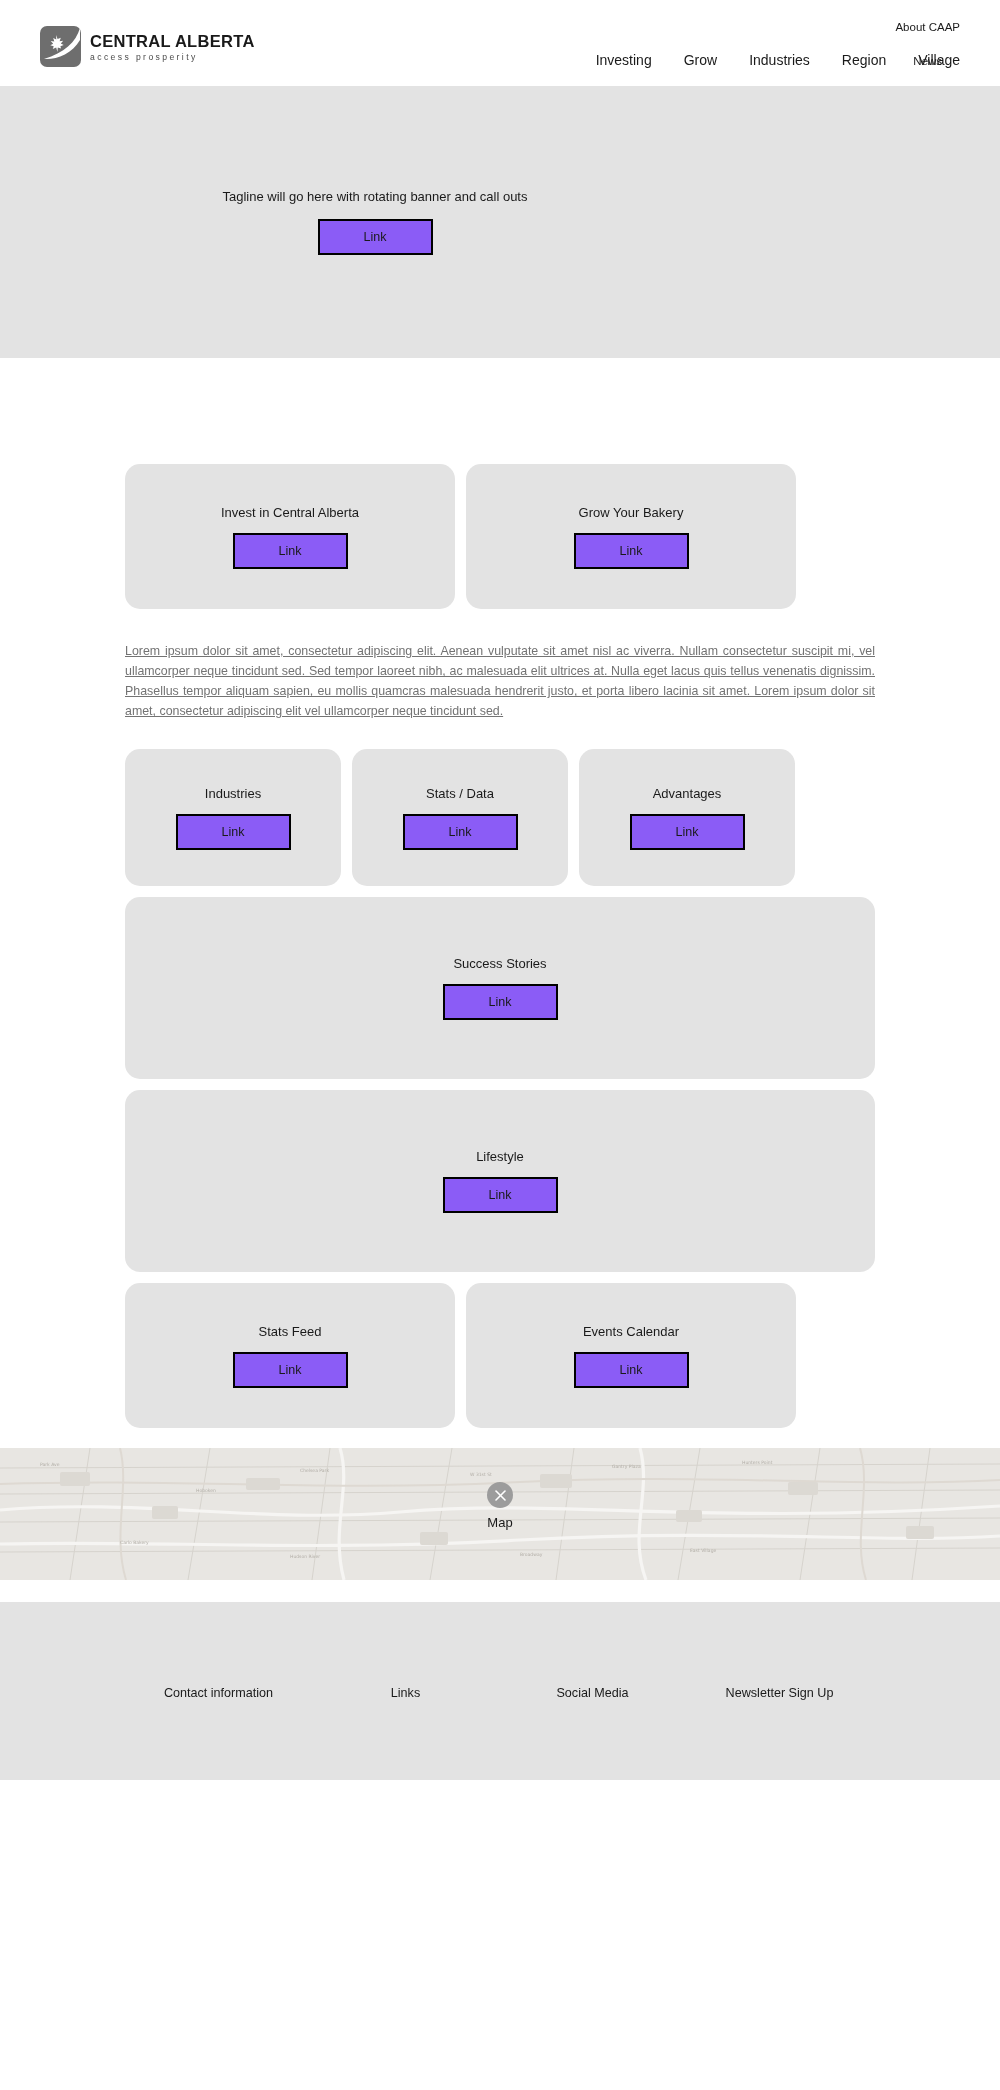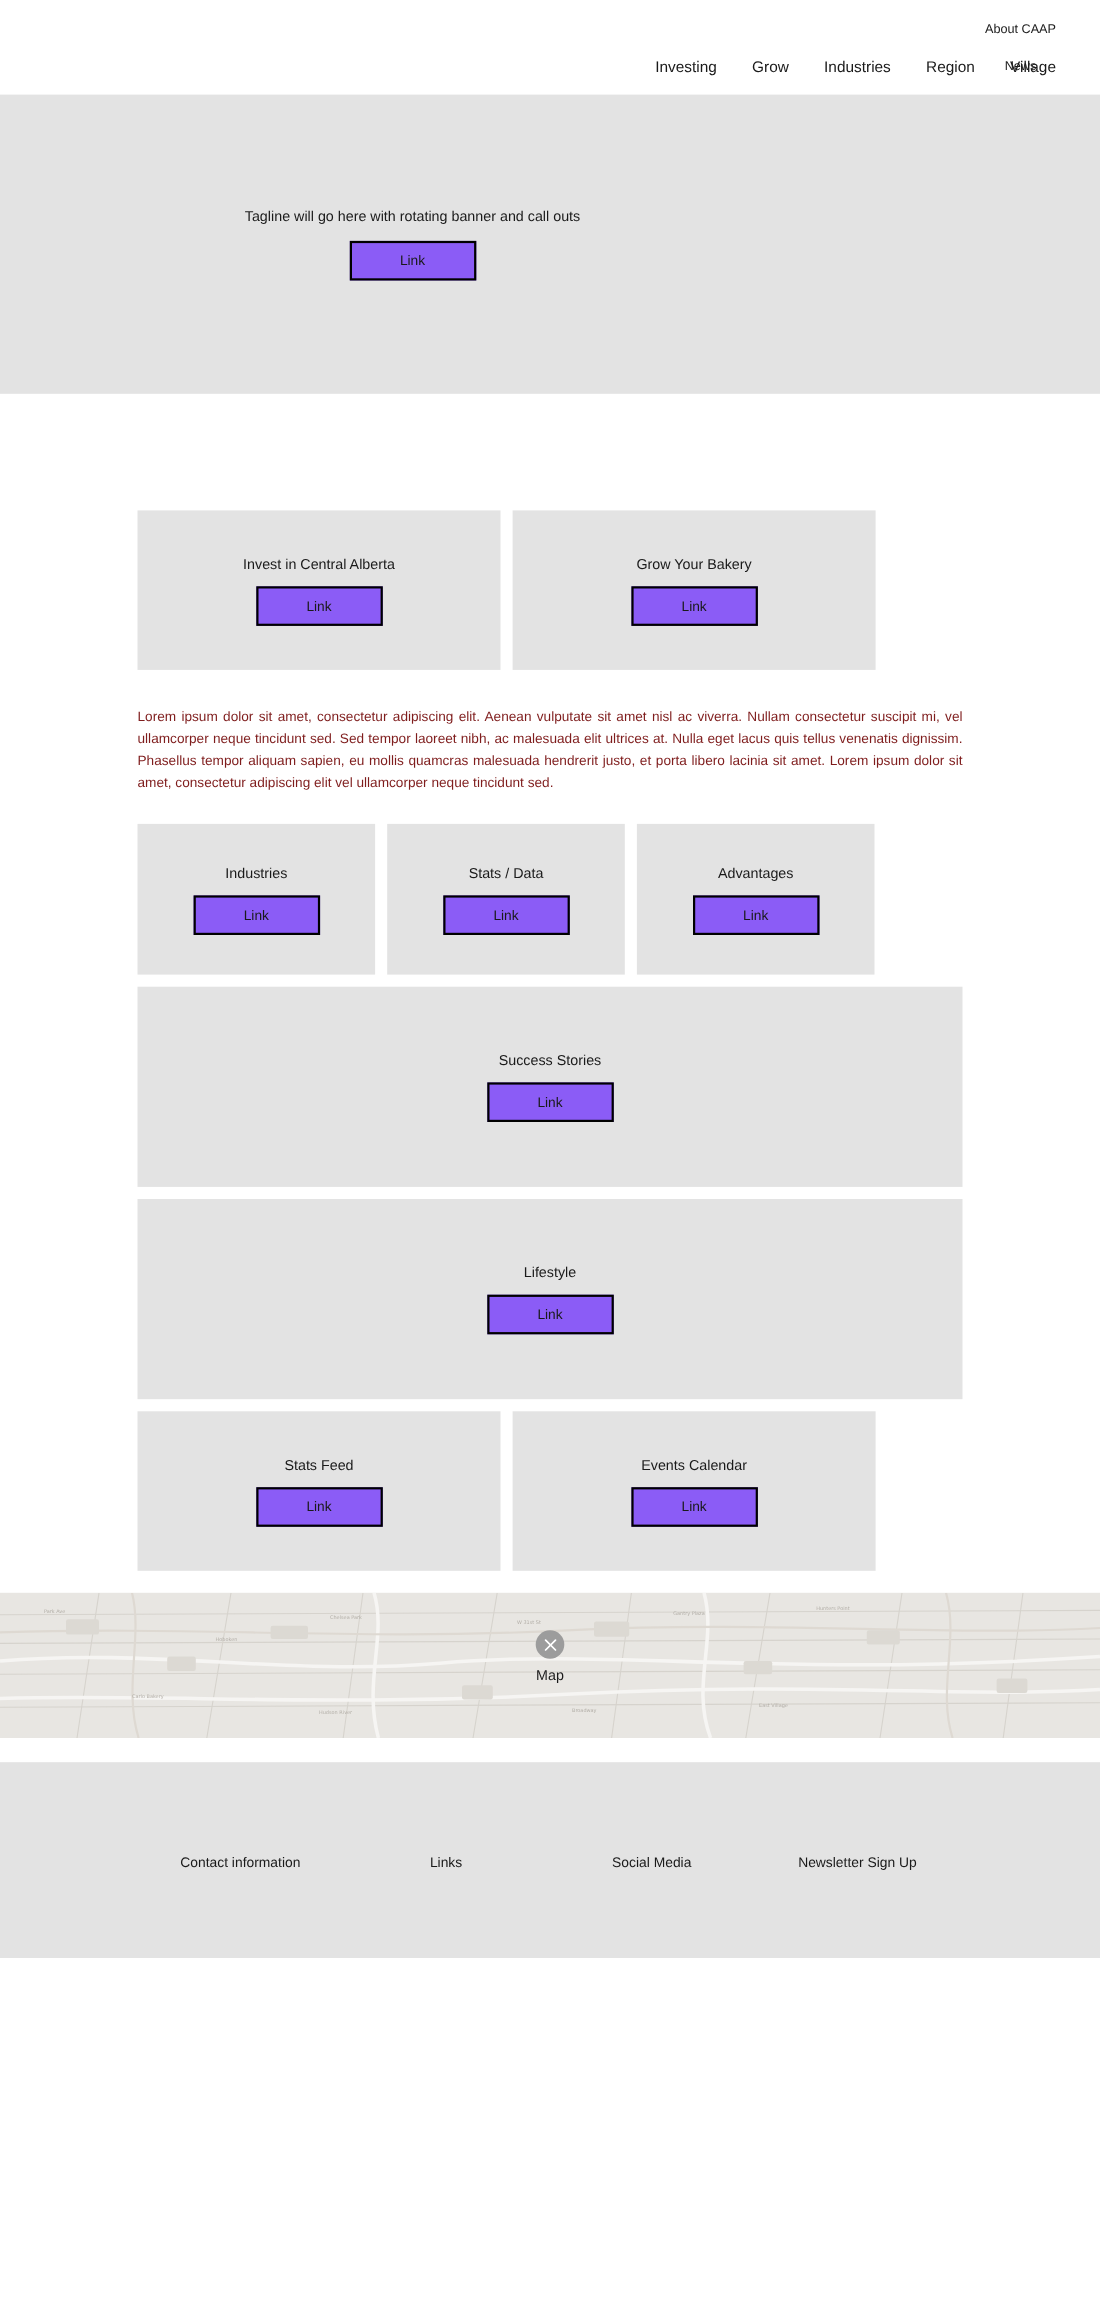--- a/index.html
+++ b/index.html
@@ -76,20 +76,21 @@
   }
   .mainnav span { cursor: pointer; white-space: nowrap; }
 
   
   .block {
     background: #e3e3e3;
     display: flex;
     flex-direction: column;
     align-items: center;
     justify-content: center;
+    border-radius: 15px;
   }
   .block-label {
     font-size: 13px;
     color: #1a1a1a;
     margin-bottom: 13px;
     text-align: center;
   }
   .btn-link {
     border: 2px solid #000000;
     background: #8b5cf6;
@@ -128,22 +129,23 @@
     display: flex;
     gap: 11px;
     padding-top: 20px;
   }
   .two-col .block { width: 330px; height: 145px; }
 
   .intro-text {
     font-size: 12.4px;
     line-height: 1.62;
     text-align: justify;
-    color: #7f1d1d;
+    color: #737373;
     padding: 32px 0 28px 0;
+    text-decoration: underline;
   }
 
   .three-col { display: flex; gap: 11px; }
   .three-col .block { width: 216px; height: 137px; }
 
   .full-block { width: 750px; height: 182px; margin-top: 11px; }
 
   .bottom-two { display: flex; gap: 11px; margin-top: 11px; }
   .bottom-two .block { width: 330px; height: 145px; }
 
@@ -195,20 +197,33 @@
     font-size: 12.6px;
     color: #1a1a1a;
   }
   .footer-col { width: 187px; text-align: center; }
   .footer-col span { cursor: pointer; }
 </style>
 </head>
 <body>
 
 <div class="header">
+  <div class="logo-wrap">
+    <div class="logo-mark">
+      <svg width="41" height="41" viewBox="0 0 41 41">
+        <path d="M41 0 C30 10 18 18 0 24 L0 41 L41 41 Z" fill="#ffffff" opacity="0.0"></path>
+        <path d="M40 2 C36 16 24 27 4 33 C16 34 32 28 40 14 Z" fill="#ffffff"></path>
+        <path d="M16 9 l1.6 4.1 3.2-1.4 -1.2 3.6 3.6-0.5 -2.4 2.8 2.9 1.3 -3.3 1.3 0.7 2.4 -3.3-1.1 -0.4 4.4 -1.2-4.3 -3.4 1.3 0.9-2.6 -3.4-1.1 2.9-1.5 -2.5-2.7 3.6 0.6 -1.1-3.6 3.1 1.5z" fill="#ffffff"></path>
+      </svg>
+    </div>
+    <div class="logo-text">
+      <div class="logo-title">CENTRAL ALBERTA</div>
+      <div class="logo-sub">access prosperity</div>
+    </div>
+  </div>
 
   <div class="topnav">
     <span>About CAAP</span>
     <span>News</span>
     <span class="search-icon">
       <svg width="14" height="14" viewBox="0 0 14 14">
         <circle cx="6" cy="6" r="4.5" fill="none" stroke="#111" stroke-width="1.4"></circle>
         <line x1="9.4" y1="9.4" x2="13.2" y2="13.2" stroke="#111" stroke-width="1.5" stroke-linecap="round"></line>
       </svg>
     </span>

